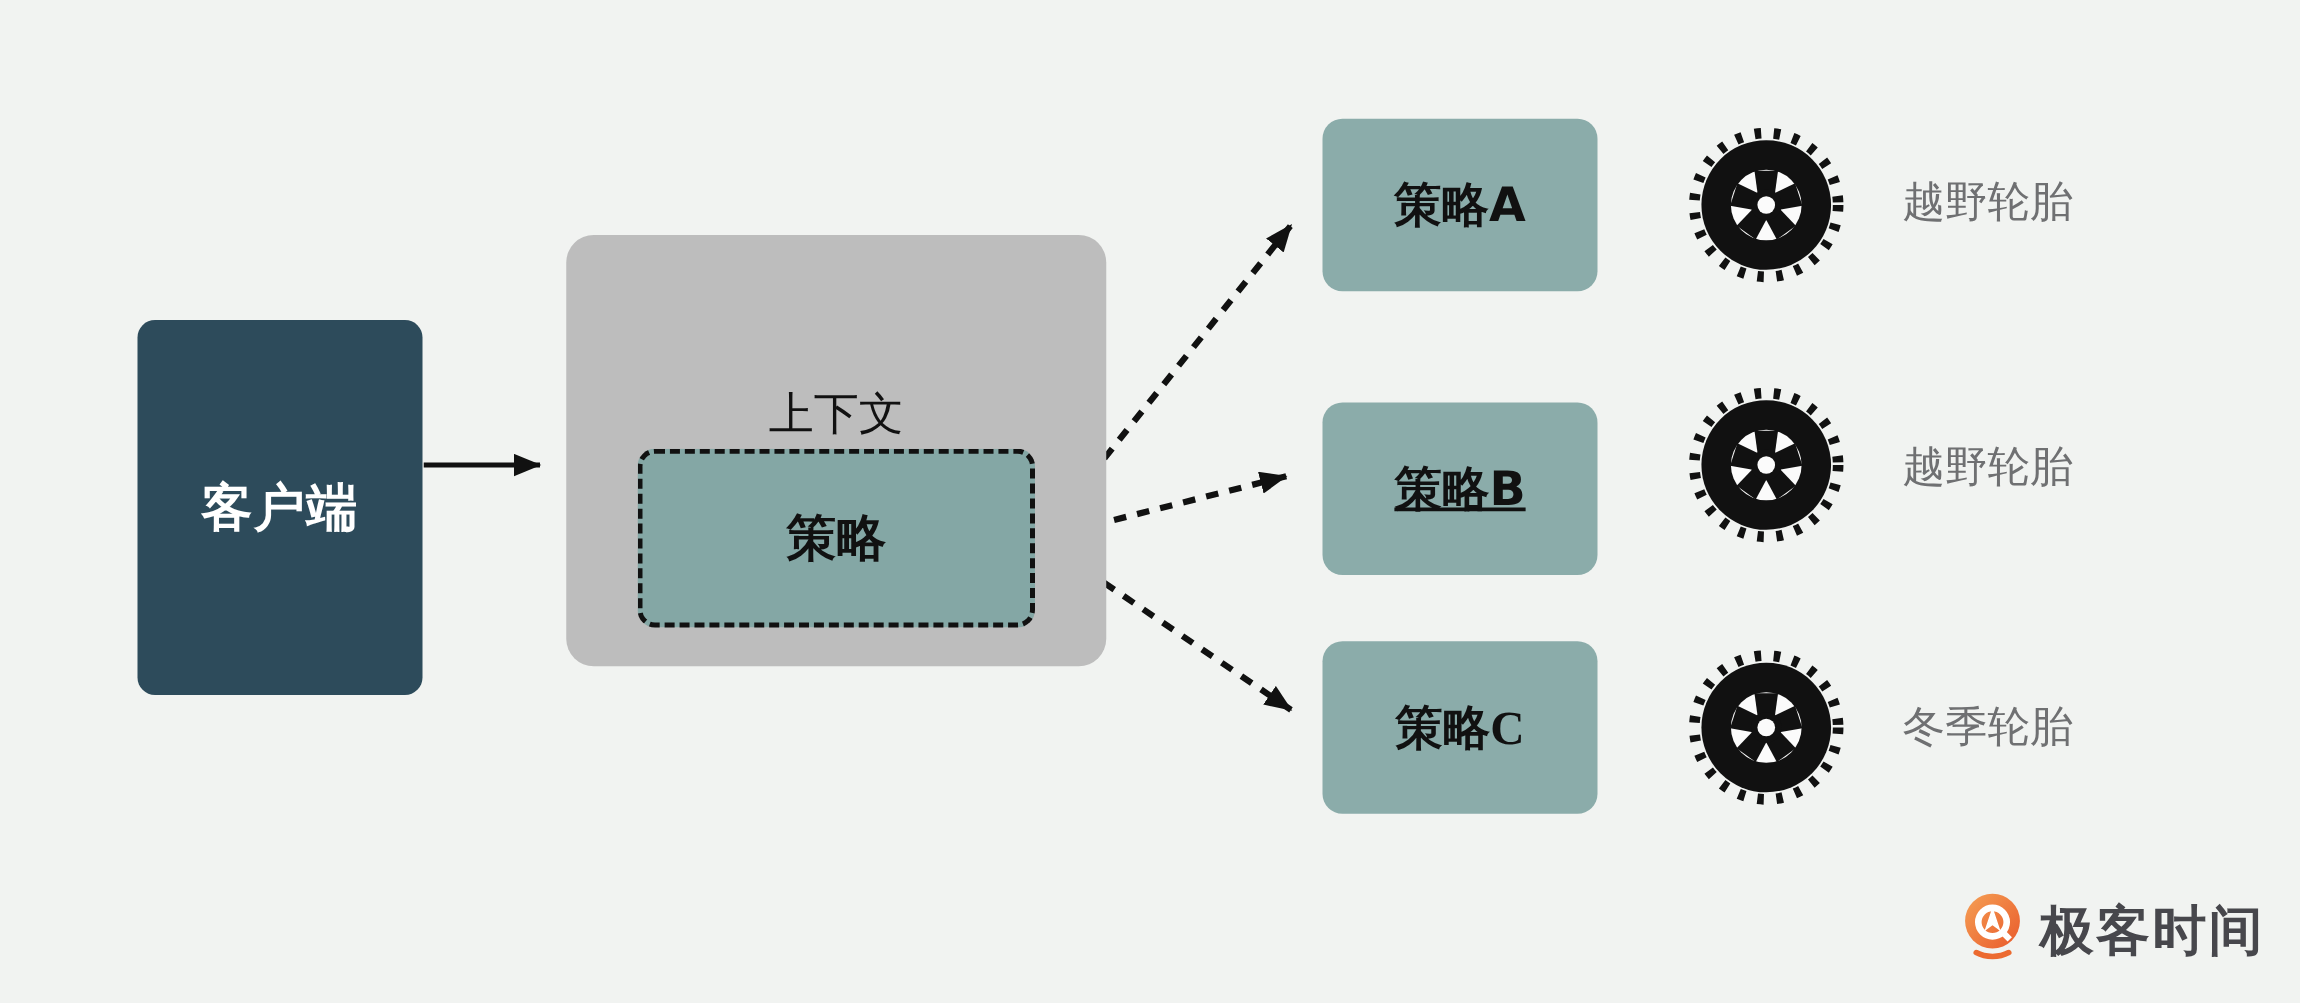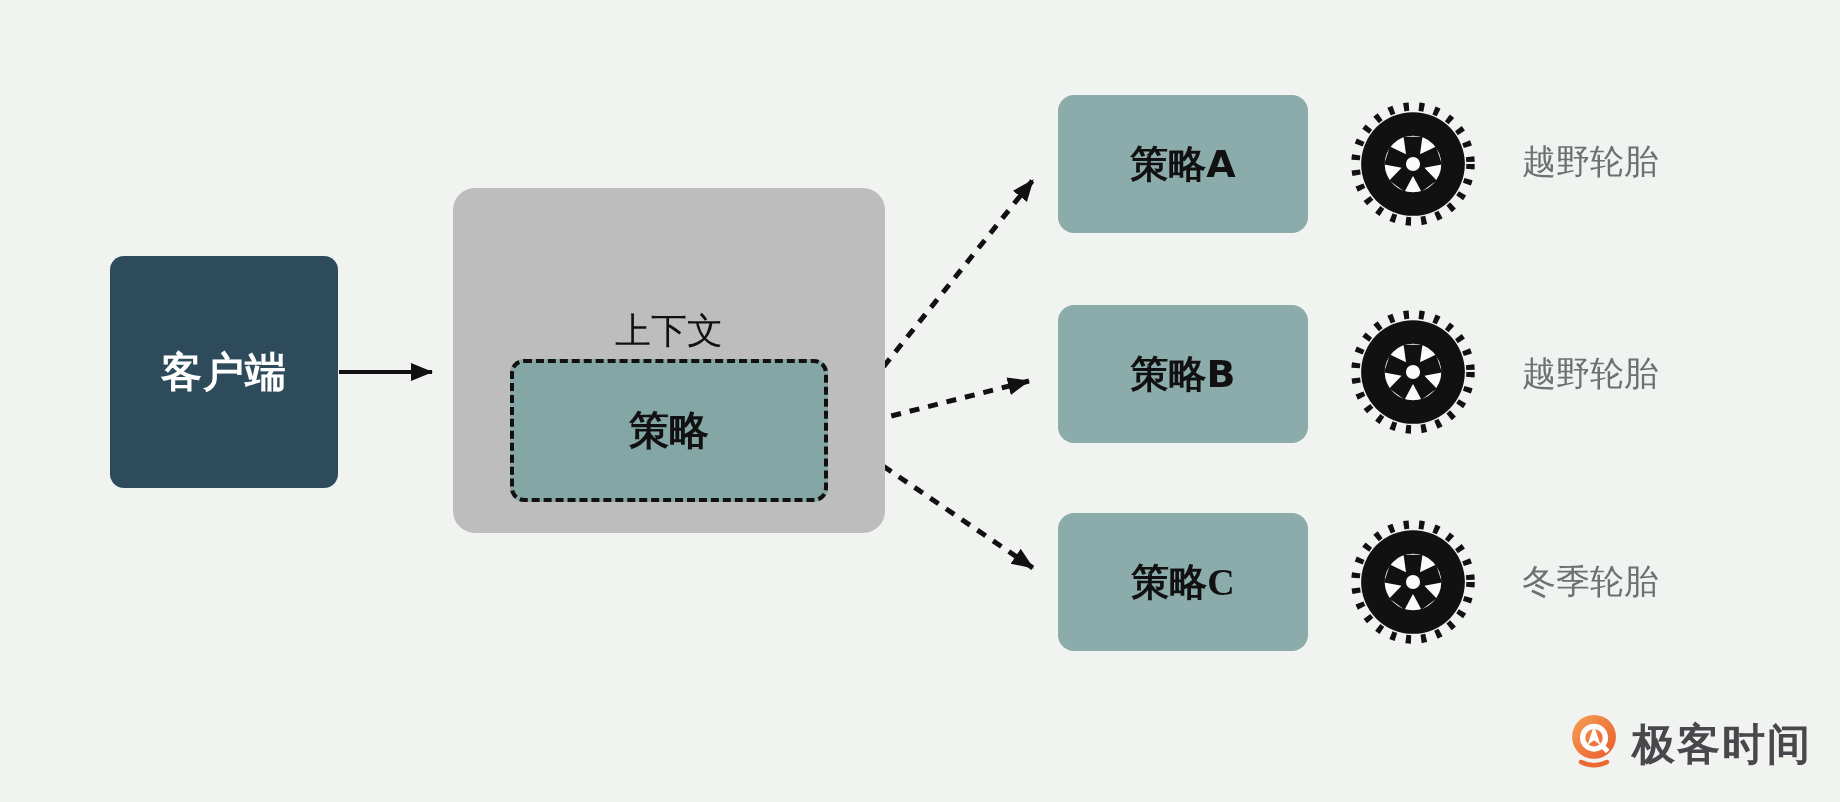--- a/index.html
+++ b/index.html
@@ -5,32 +5,32 @@
   :root{
     --canvas_bg:#f1f3f1; --ink:#111111; --client_bg:#2d4b5b; --context_bg:#bdbdbd;
     --strategy_bg:#8bacaa; --strategy_inner_bg:#84a7a5; --label_gray:#6f7072;
     --logo_orange:#ed6f32; --logo_text_color:#47474c; --white:#ffffff;
   }
   *{margin:0;padding:0;box-sizing:border-box;}
   body{background:var(--canvas_bg);font-family:"DejaVu Sans","Liberation Sans",sans-serif;}
   .canvas{position:relative;width:1840px;height:802px;background:var(--canvas_bg);overflow:hidden;}
   .overlay{position:absolute;left:0;top:0;width:1840px;height:802px;pointer-events:none;}
   .box{position:absolute;display:flex;align-items:center;justify-content:center;color:var(--ink);}
-  .client{left:110px;top:256px;width:228px;height:232px;background:var(--client_bg);border-radius:14px;}
+  .client{left:110px;top:256px;width:228px;height:300px;background:var(--client_bg);border-radius:14px;}
   .client span{color:#fff;font-size:41px;font-weight:700;letter-spacing:1px;}
   .context{left:453px;top:188px;width:432px;height:345px;background:var(--context_bg);border-radius:22px;
     flex-direction:column;justify-content:center;}
   .context-title{margin-top:22px;font-size:36px;font-weight:500;color:var(--ink);}
   .car{margin-top:14px;width:168px;height:66px;display:block;}
   .strategy-slot{left:57px;top:171px;width:318px;height:143px;background:var(--strategy_inner_bg);
     border:4px dashed var(--ink);border-radius:14px;}
   .strategy-slot span{font-size:40px;font-weight:700;}
-  .strategy{left:1058px;width:250px;height:138px;background:var(--strategy_bg);border-radius:16px;}
+  .strategy{left:1058px;width:220px;height:138px;background:var(--strategy_bg);border-radius:16px;}
   .strategy span{font-size:38px;font-weight:700;}
-  .strategy-a{top:95px;} .strategy-b{top:305px;} .strategy-c{top:513px;font-family:Liberation Serif, serif;}
+  .strategy-a{top:95px;} .strategy-b{top:322px;text-decoration:underline;} .strategy-c{top:513px;font-family:Liberation Serif, serif;}
   .tire{position:absolute;width:132px;height:132px;}
   .tire-a{left:1347px;top:98px;} .tire-b{left:1347px;top:306px;} .tire-c{left:1347px;top:516px;}
   .tire-label{position:absolute;left:1522px;width:260px;height:48px;display:flex;align-items:center;
     font-size:34px;color:var(--label_gray);}
   .label-a{top:138px;} .label-b{top:350px;} .label-c{top:558px;}
   .arrow-line{stroke:var(--ink);stroke-width:5;fill:none;}
   .arrow-line.solid{stroke-width:4;}
   .arrow-line.dashed{stroke-dasharray:10 9;}
   .arrow-head{fill:var(--ink);}
   .logo{position:absolute;left:1568px;top:712px;display:flex;align-items:center;gap:12px;justify-content:flex-end;}

